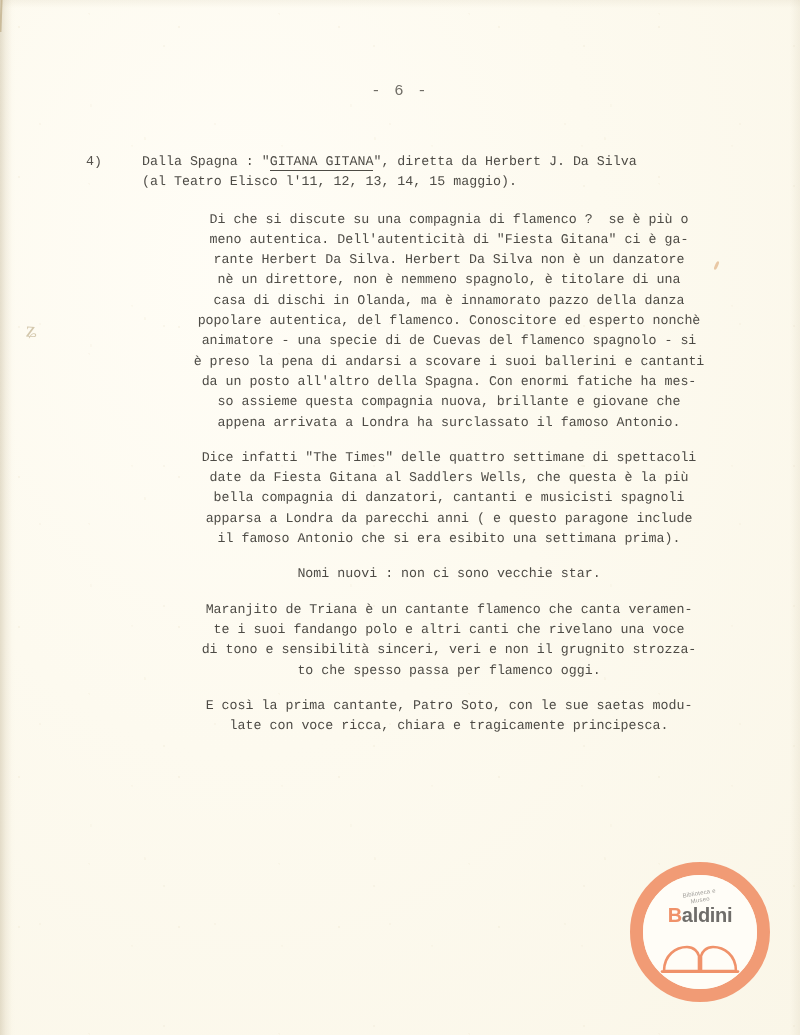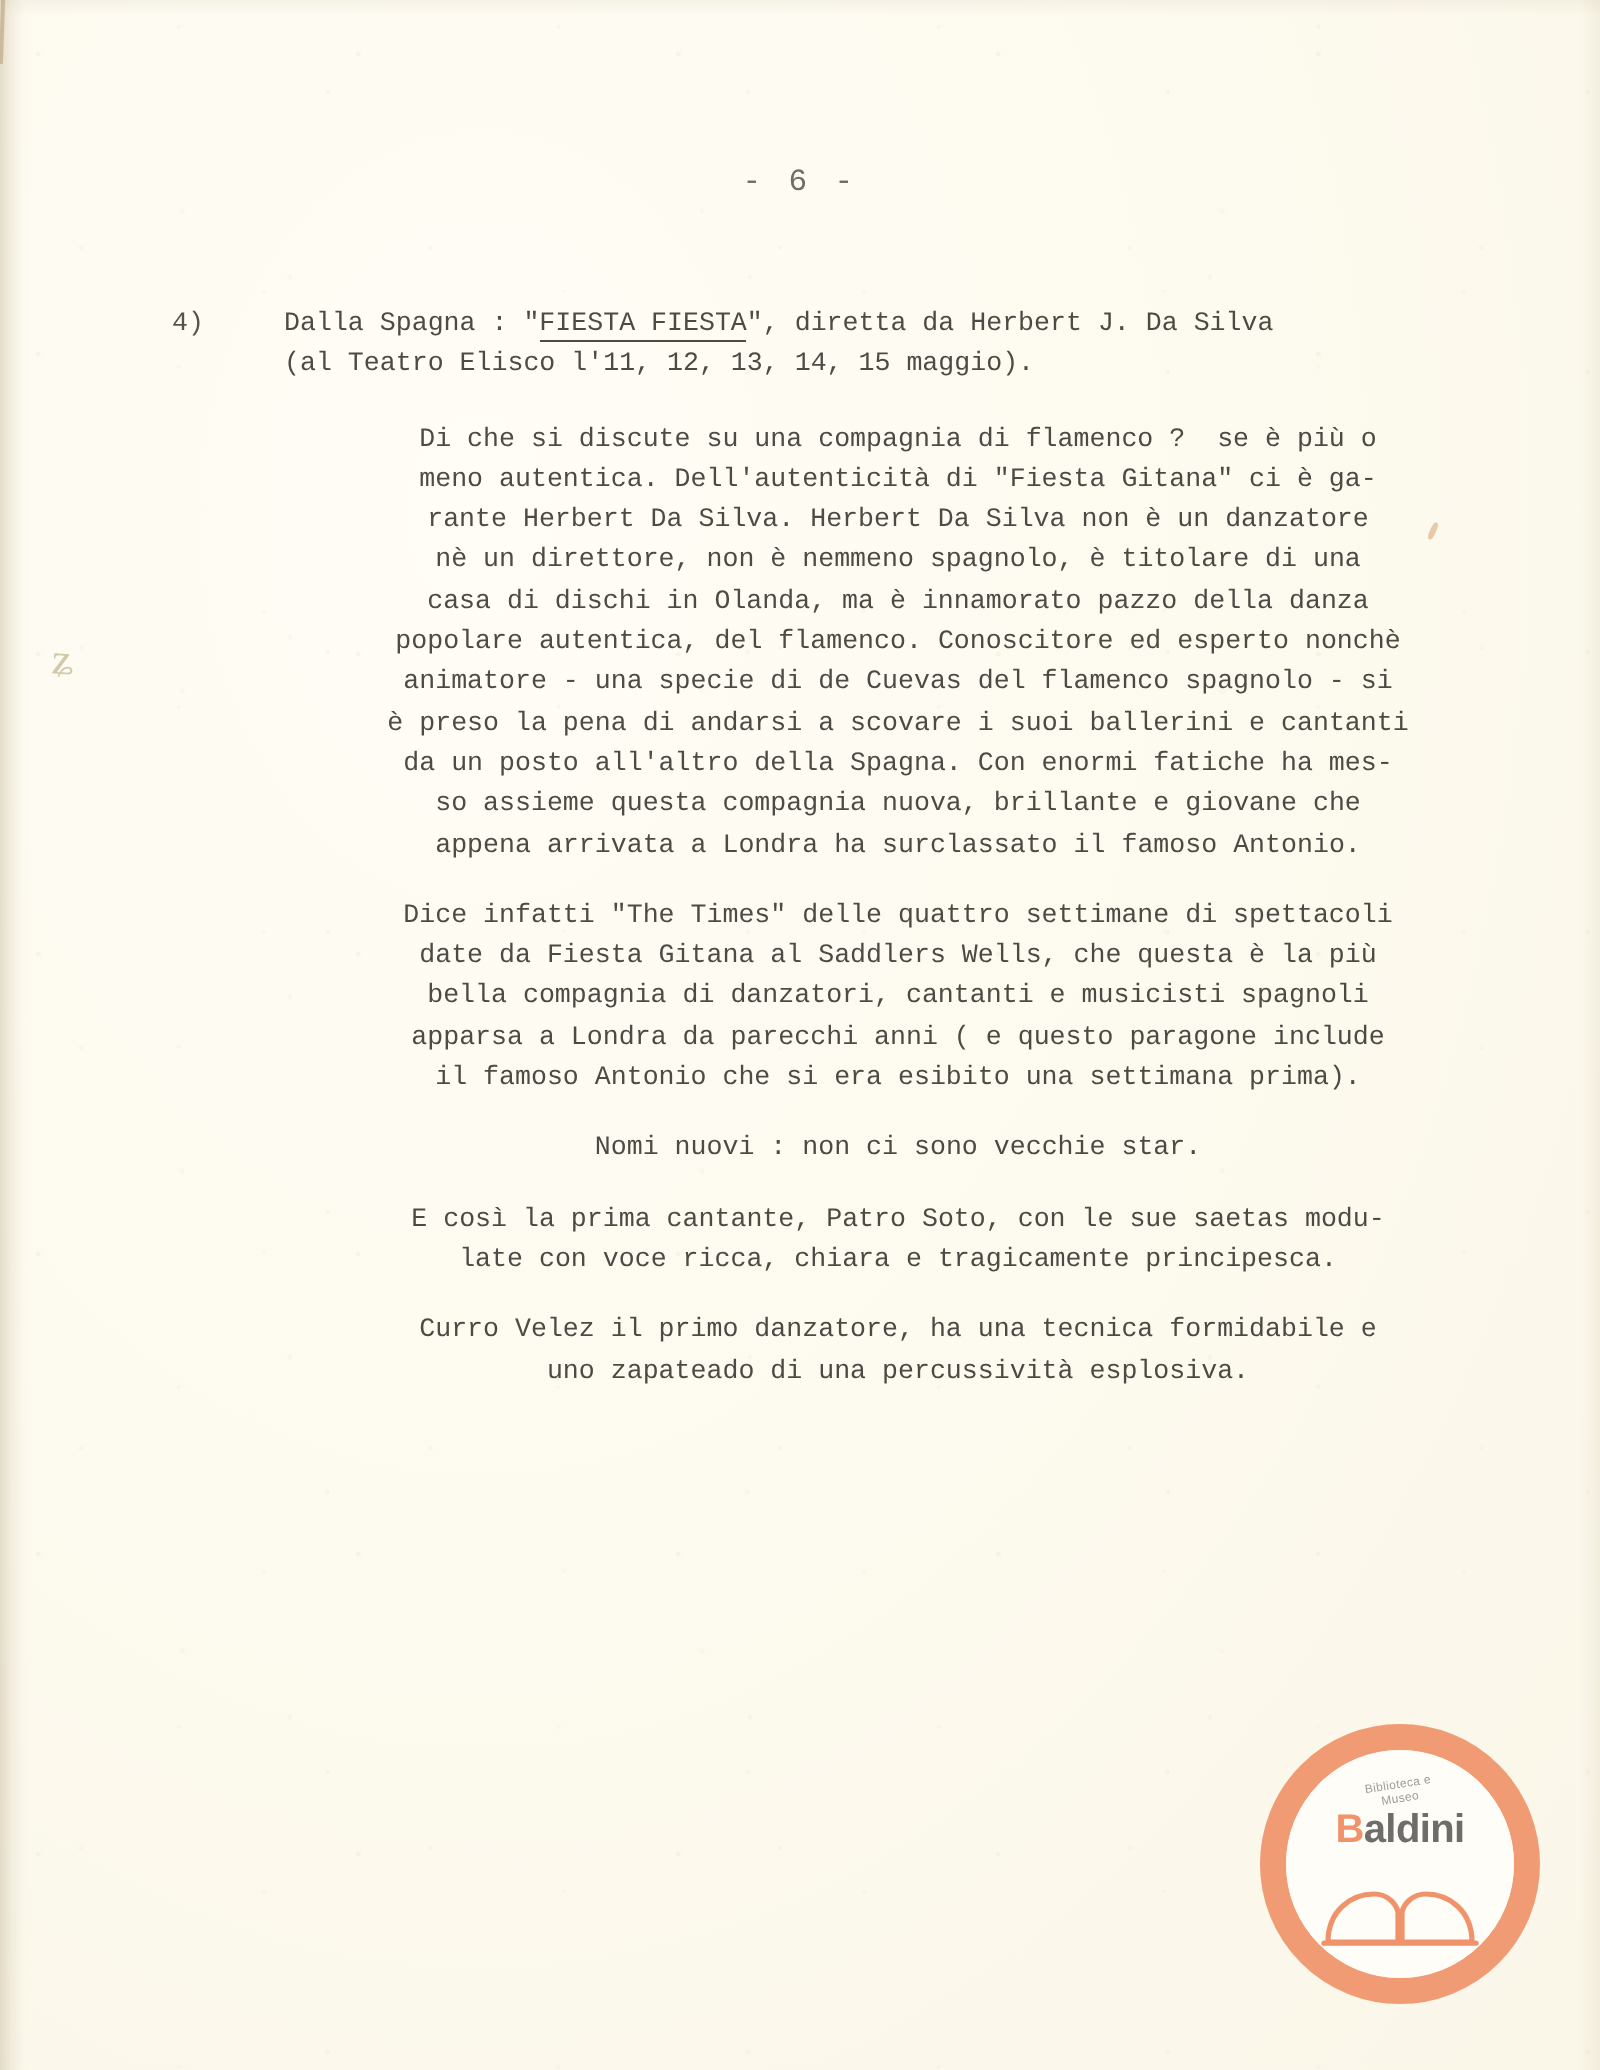--- a/index.html
+++ b/index.html
@@ -227,45 +227,47 @@
   <div id="top-edge-shadow"></div>
   <div id="left-edge-shadow"></div>
   <div id="right-edge-shadow"></div>
 
   <div id="page-number">- 6 -</div>
 
   <div id="content">
 
     <div class="numbered-block">
       <div class="item-number">4)</div>
-      <div class="para heading"><span>Dalla Spagna : "</span><span class="uline">FIESTA FIESTA</span><span>", diretta da Herbert J. Da Silva</span>
+      <div class="para heading"><span>Dalla Spagna : "</span><span class="uline">GITANA GITANA</span><span>", diretta da Herbert J. Da Silva</span>
 <span>(al Teatro Elisco l'11, 12, 13, 14, 15 maggio).</span></div>
     </div>
 
     <p class="para body" id="first-body">Di che si discute su una compagnia di flamenco ?  se è più o
 meno autentica. Dell'autenticità di "Fiesta Gitana" ci è ga-
 rante Herbert Da Silva. Herbert Da Silva non è un danzatore
 nè un direttore, non è nemmeno spagnolo, è titolare di una
 casa di dischi in Olanda, ma è innamorato pazzo della danza
 popolare autentica, del flamenco. Conoscitore ed esperto nonchè
 animatore - una specie di de Cuevas del flamenco spagnolo - si
 è preso la pena di andarsi a scovare i suoi ballerini e cantanti
 da un posto all'altro della Spagna. Con enormi fatiche ha mes-
 so assieme questa compagnia nuova, brillante e giovane che
 appena arrivata a Londra ha surclassato il famoso Antonio.</p>
     <p class="para body">Dice infatti "The Times" delle quattro settimane di spettacoli
 date da Fiesta Gitana al Saddlers Wells, che questa è la più
 bella compagnia di danzatori, cantanti e musicisti spagnoli
 apparsa a Londra da parecchi anni ( e questo paragone include
 il famoso Antonio che si era esibito una settimana prima).</p>
     <p class="para body">Nomi nuovi : non ci sono vecchie star.</p>
+    <p class="para body">Maranjito de Triana è un cantante flamenco che canta veramen-
+te i suoi fandango polo e altri canti che rivelano una voce
+di tono e sensibilità sinceri, veri e non il grugnito strozza-
+to che spesso passa per flamenco oggi.</p>
     <p class="para body">E così la prima cantante, Patro Soto, con le sue saetas modu-
 late con voce ricca, chiara e tragicamente principesca.</p>
-    <p class="para body">Curro Velez il primo danzatore, ha una tecnica formidabile e
-uno zapateado di una percussività esplosiva.</p>
   </div>
 
   <div class="pencil" id="pencil-scribble">ʑ</div>
   <div id="pencil-stroke"></div>
   <div id="ink-fleck"></div>
 
   <div id="library-stamp">
     <div id="stamp-ring"></div>
     <div id="stamp-inner">
       <div id="stamp-toptext">

